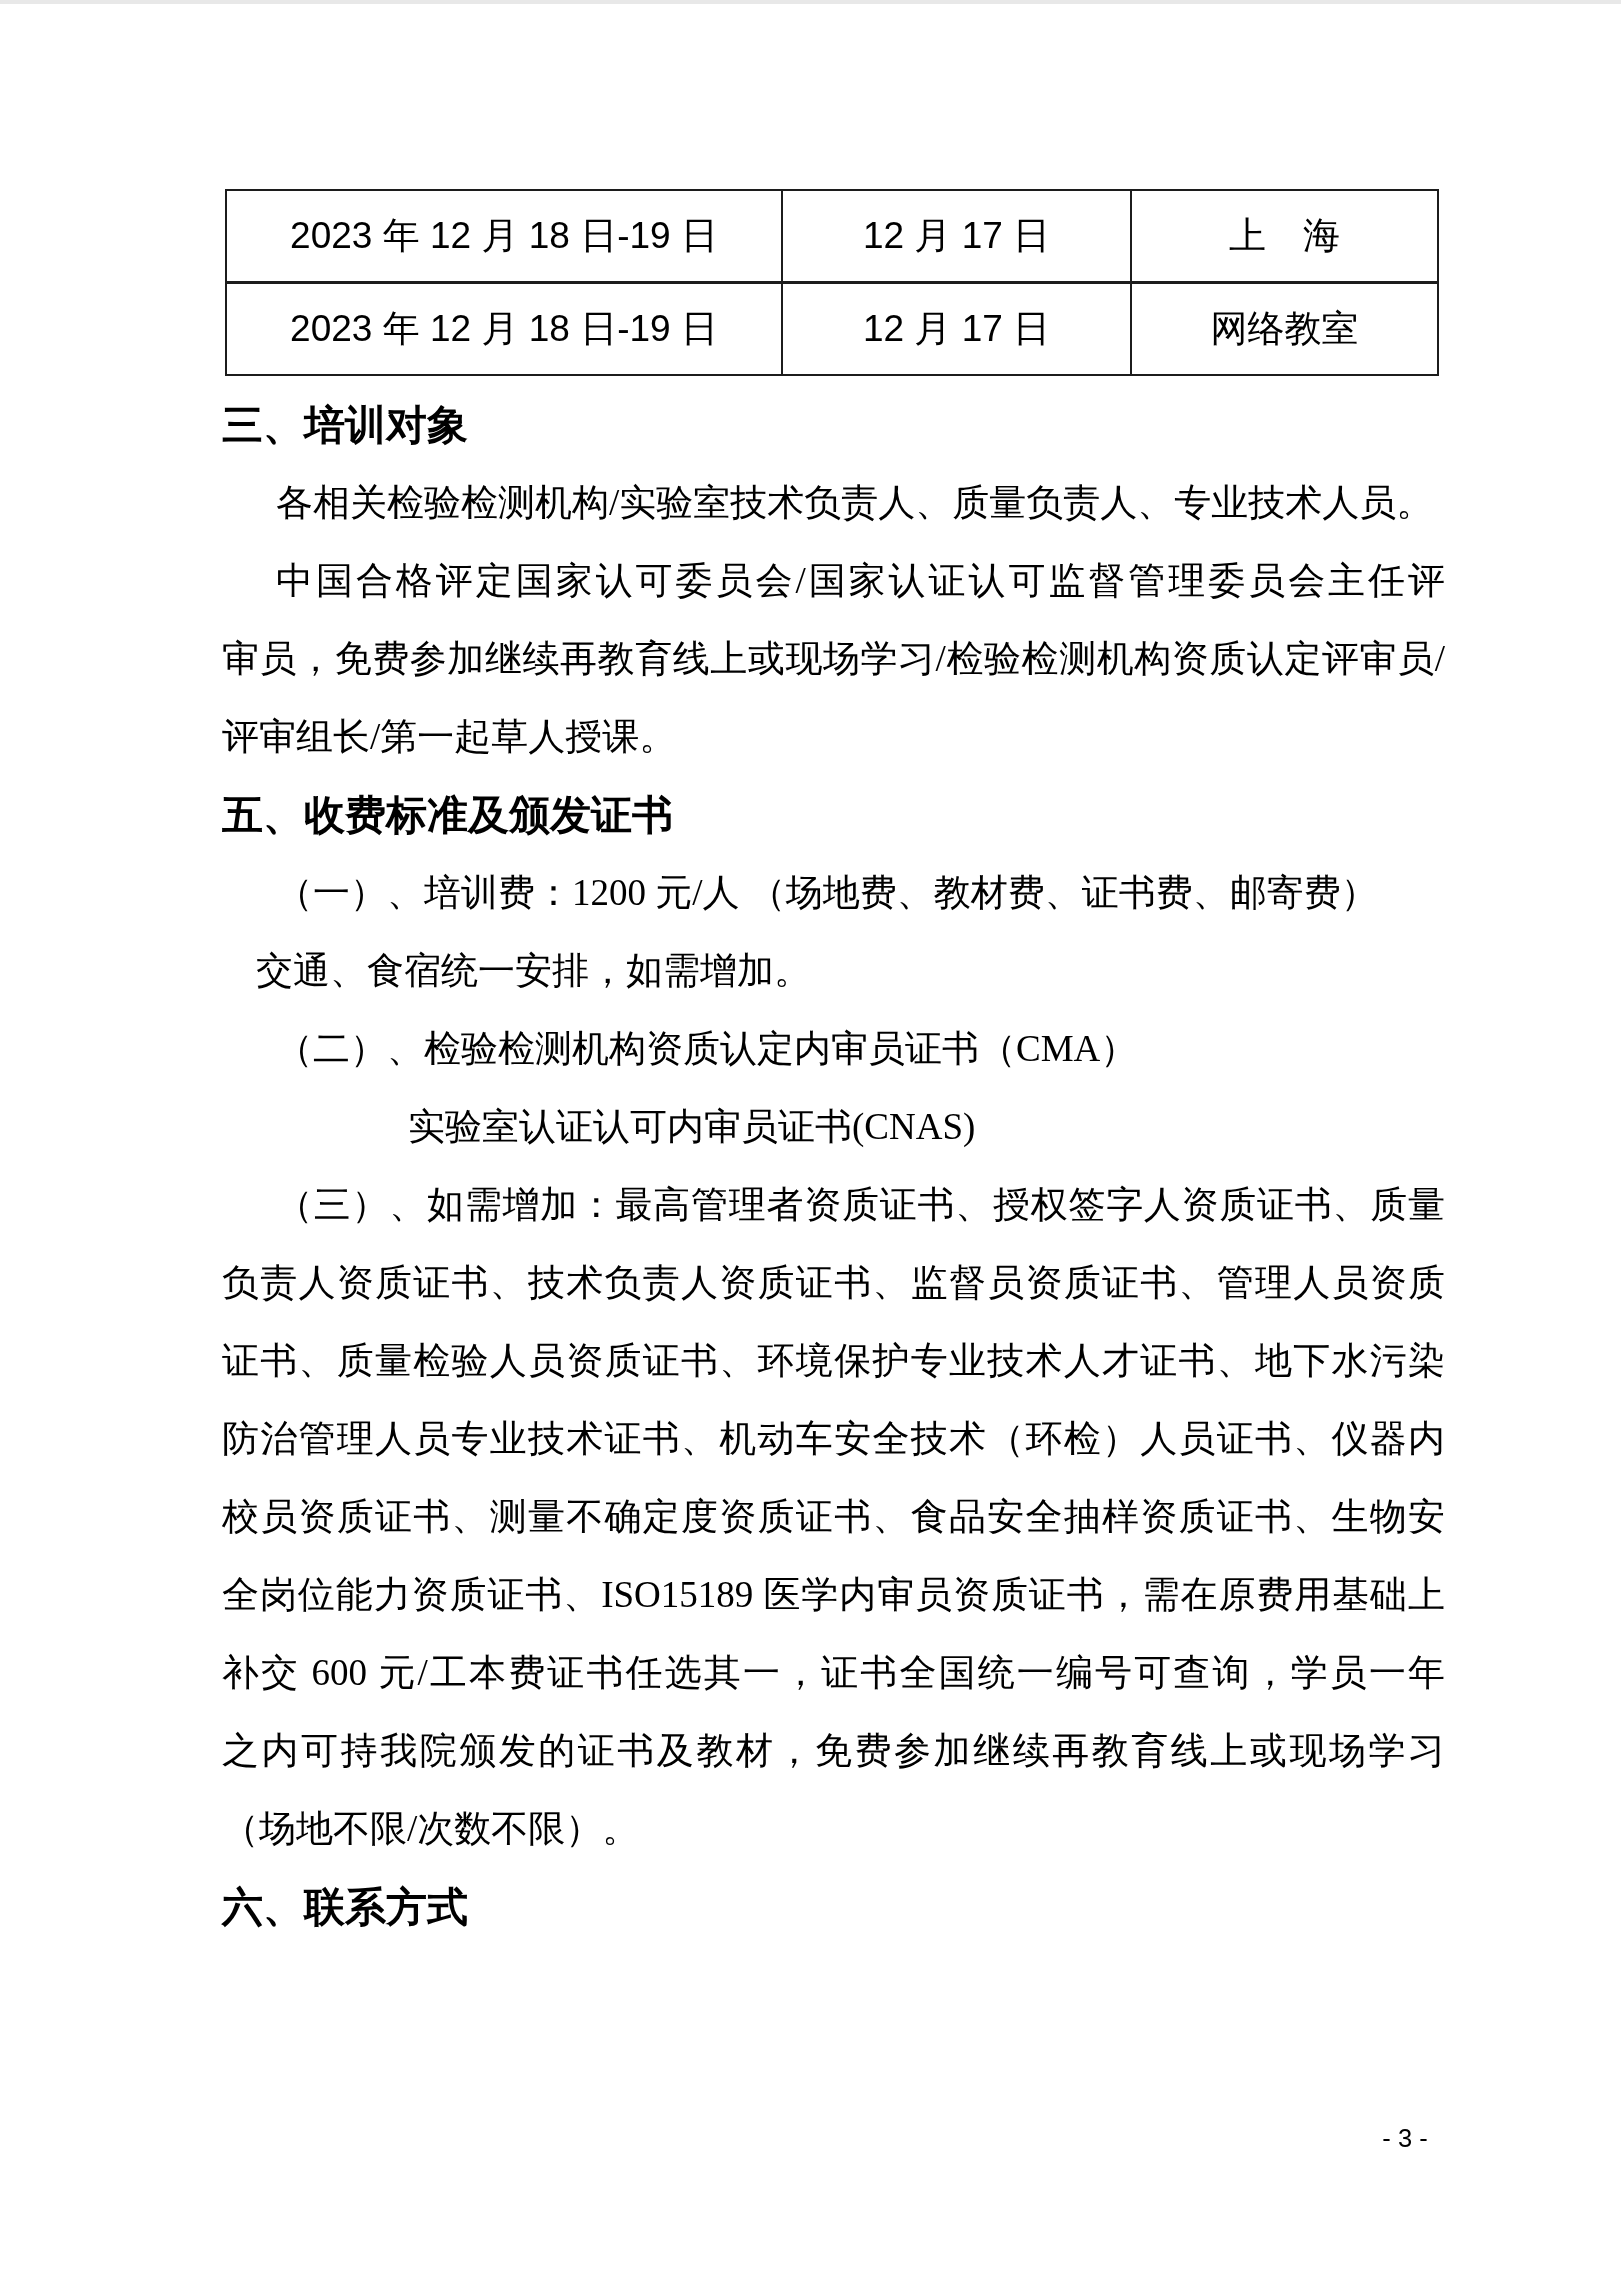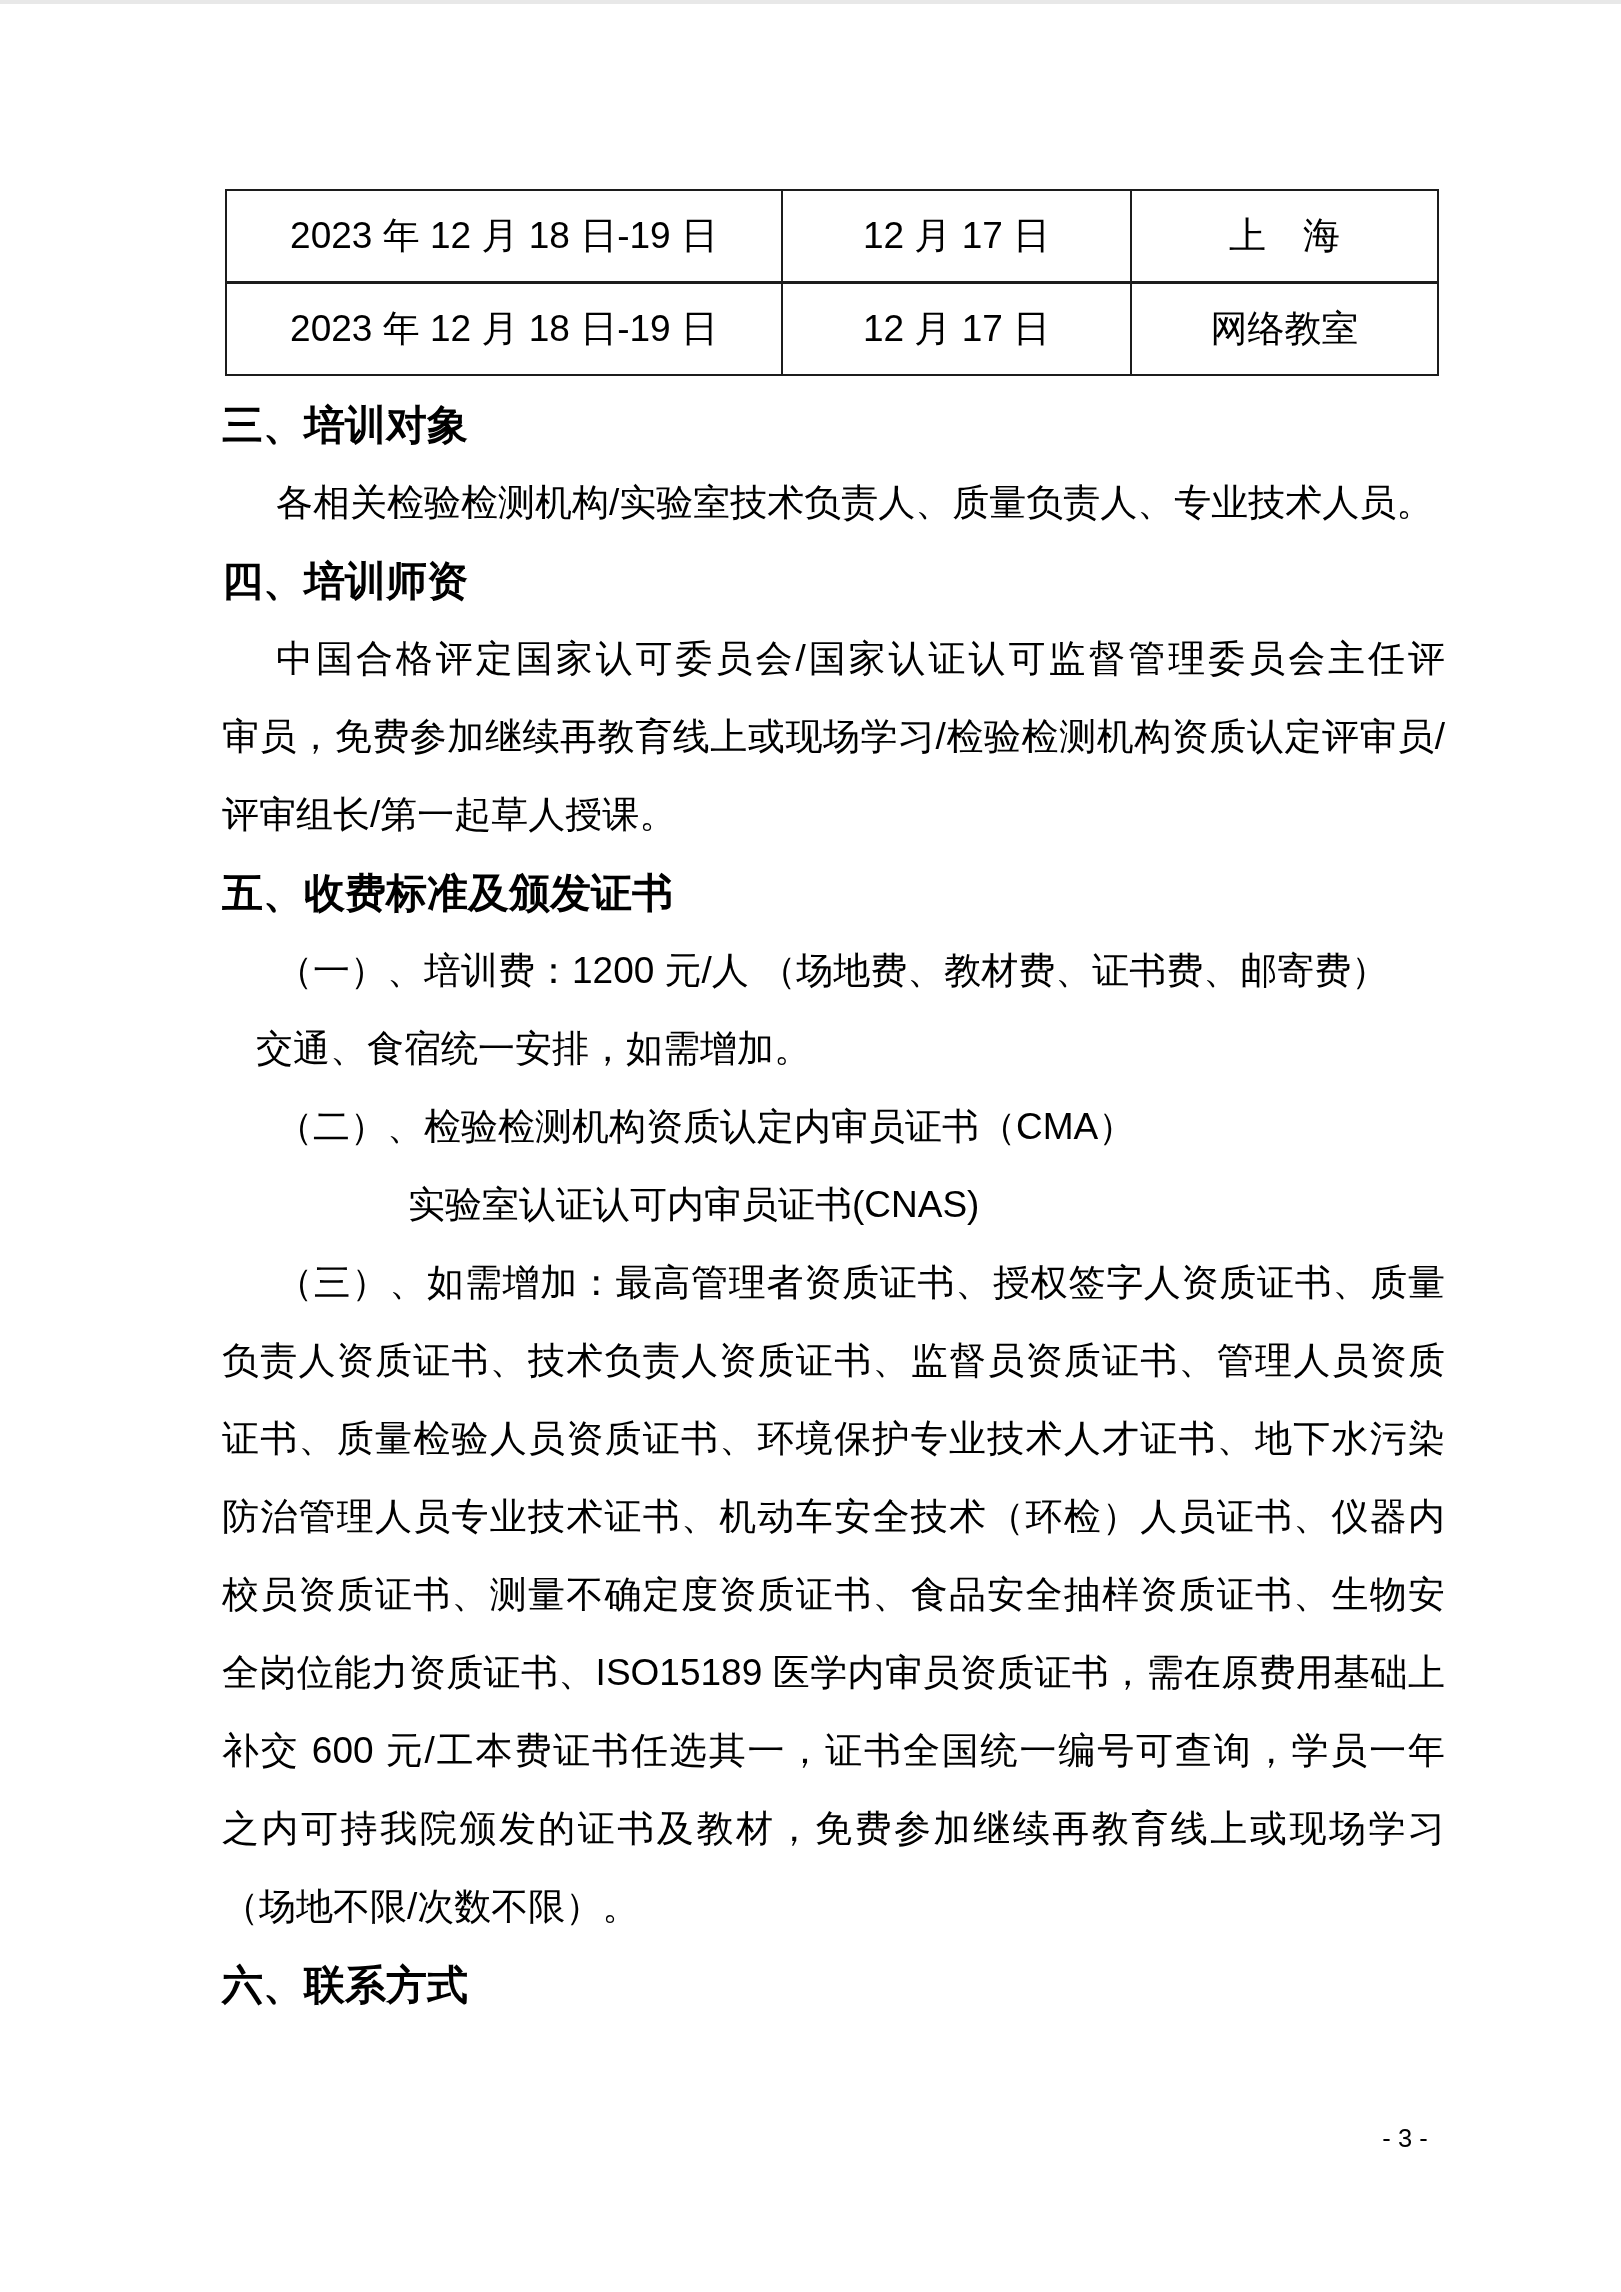--- a/index.html
+++ b/index.html
@@ -34,20 +34,21 @@
   .schedule-table tr:first-child td { border-bottom-width: 3.9px; }
   .schedule-table tr:last-child td { border-bottom-width: 2.9px; }
 
   
   .content {
     position: absolute;
     left: 222px;
     top: 382px;
     width: 1223px;
     font-size: 37px;
+    font-family: Liberation Serif, serif;
   }
   .line {
     height: 78px;
     line-height: 78px;
     white-space: nowrap;
   }
   .line.heading {
     font-weight: 700;
     font-size: 41px;
     white-space: nowrap;
@@ -95,21 +96,20 @@
           <td>2023 年 12 月 18 日-19 日</td>
           <td>12 月 17 日</td>
           <td>网络教室</td>
         </tr>
       </tbody>
   </table>
 
   <main class="content">
       <div class="line heading">三、培训对象</div>
       <div class="line body ind-md">各相关检验检测机构/实验室技术负责人、质量负责人、专业技术人员。</div>
-      <div class="line heading">四、培训师资</div>
       <div class="line body ind-md fill">中国合格评定国家认可委员会/国家认证认可监督管理委员会主任评</div>
       <div class="line body fill">审员，免费参加继续再教育线上或现场学习/检验检测机构资质认定评审员/</div>
       <div class="line body">评审组长/第一起草人授课。</div>
       <div class="line heading">五、收费标准及颁发证书</div>
       <div class="line body ind-md">（一）、培训费：1200 元/人 （场地费、教材费、证书费、邮寄费）</div>
       <div class="line body ind-sm">交通、食宿统一安排，如需增加。</div>
       <div class="line body ind-md">（二）、检验检测机构资质认定内审员证书（CMA）</div>
       <div class="line body ind-lg">实验室认证认可内审员证书(CNAS)</div>
       <div class="line body ind-md fill">（三）、如需增加：最高管理者资质证书、授权签字人资质证书、质量</div>
       <div class="line body fill">负责人资质证书、技术负责人资质证书、监督员资质证书、管理人员资质</div>

